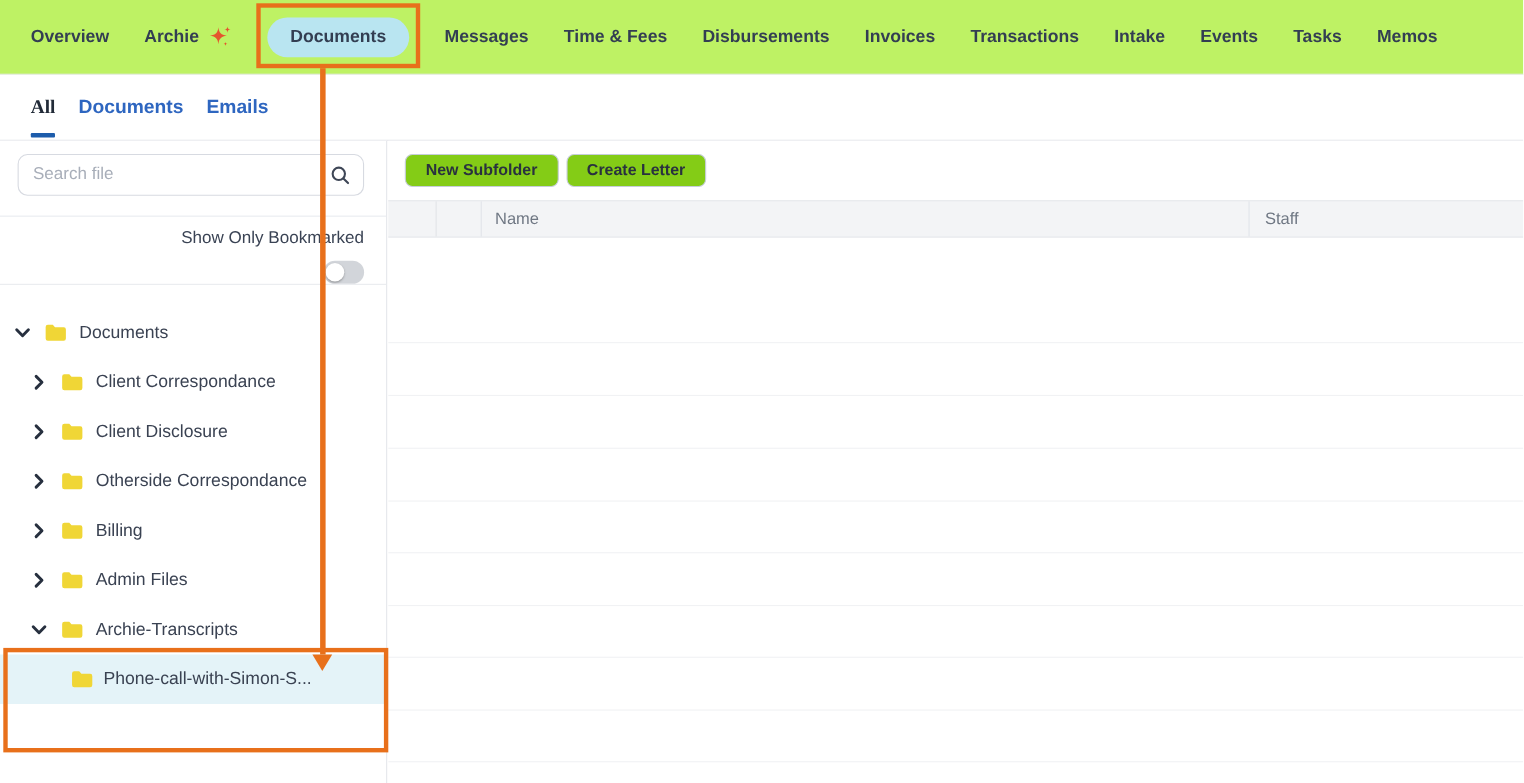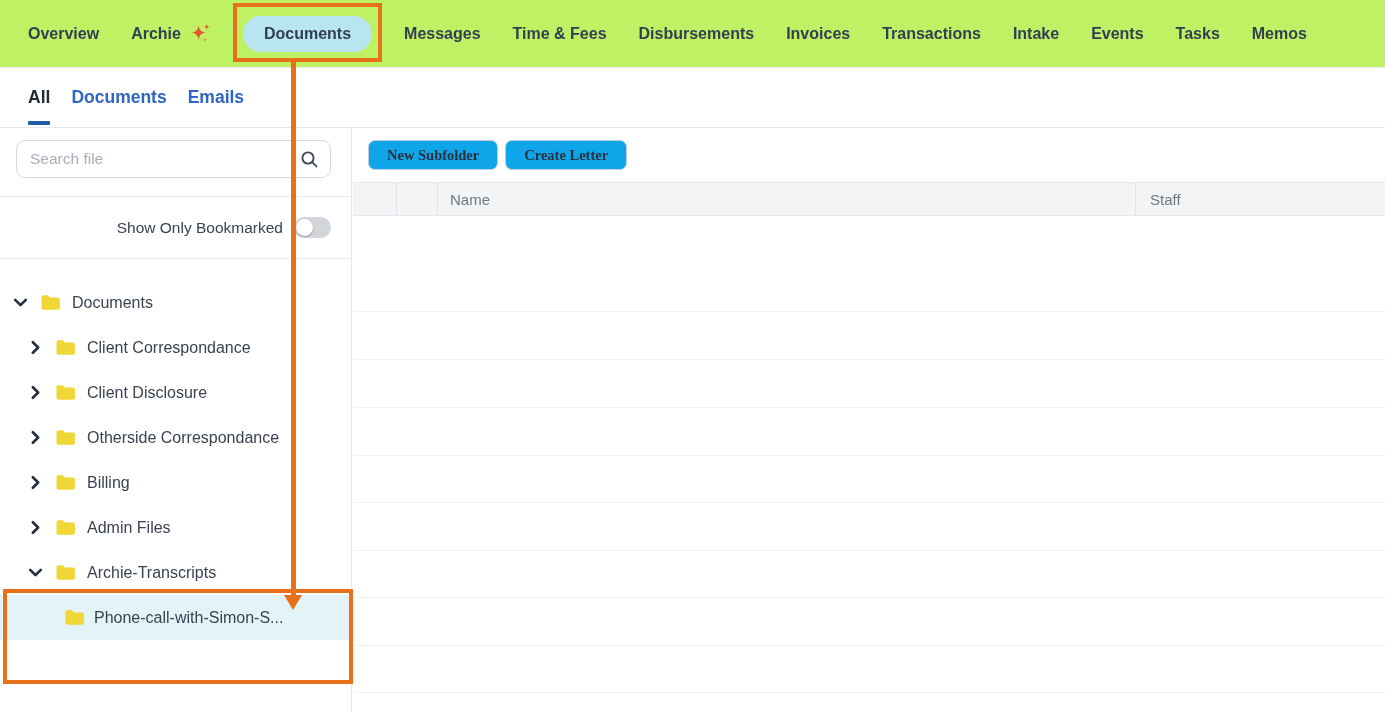--- a/index.html
+++ b/index.html
@@ -20,57 +20,57 @@
   .nav-archie { display:flex; align-items:center; gap:7px; }
   .nav-pill { background:#b9e5f1; padding:9px 21px; border-radius:22px; }
 
   
   .subtabs {
     position:absolute; top:68px; left:0; right:0; height:60px;
     display:flex; align-items:stretch; padding-left:28px; gap:21px;
     background:#fff; border-bottom:1px solid #e5e7eb;
   }
   .subtab { position:relative; display:flex; align-items:center; font-size:17.5px; font-weight:700; color:#2e66c0; cursor:pointer; }
-  .subtab.active { color:#222b38; }
+  .subtab.active { color:#222b38;font-family:Liberation Serif, serif; }
   .subtab.active::after { content:""; position:absolute; left:0; right:0; bottom:2px; height:4px; background:#1d5cab; border-radius:1px; }
 
   
   .sidebar { position:absolute; top:128px; left:0; width:352px; bottom:0; background:#fff; border-right:1px solid #e5e7eb; }
   .searchbox {
     position:absolute; top:12px; left:16px; width:315px; height:38px;
     border:1px solid #d7dae1; border-radius:9px; background:#fff;
     display:flex; align-items:center; padding:0 11px 0 13px;
   }
   .searchbox input { border:none; outline:none; flex:1; min-width:0; font-size:15.5px; color:#333e52; font-family:inherit; background:transparent; }
   .searchbox input::placeholder { color:#a8aeb9; }
   .search-icon-btn { display:flex; align-items:center; cursor:pointer; }
   .sb-divider { position:absolute; left:0; right:0; height:1px; background:#e9ebef; }
   .bookmark-row {
     position:absolute; top:69px; left:0; right:0; height:61px;
-    display:flex; align-items:center; justify-content:flex-end; padding-right:20px; gap:11px;
+    display:flex; align-items:flex-end; justify-content:flex-end; padding-right:20px; gap:11px;flex-direction:column;
   }
   .bookmark-label { font-size:15.5px; color:#3a4354; }
   .toggle { position:relative; width:37px; height:21px; border-radius:11px; background:#d2d5da; cursor:pointer; flex:none; }
   .toggle-knob { position:absolute; left:2px; top:2px; width:17px; height:17px; border-radius:50%; background:#fff; box-shadow:0 1px 2px rgba(0,0,0,.3); }
 
   .tree { position:absolute; top:152px; left:0; right:0; }
   .tree-row { height:45px; display:flex; align-items:center; gap:11px; font-size:16px; color:#3a4252; cursor:pointer; }
   .lvl0 { padding-left:12px; }
   .lvl1 { padding-left:27px; }
   .lvl2 { padding-left:64px; }
   .tree-row.selected { background:#e4f3f8;gap:9px; }
   .chev, .folder { display:flex; align-items:center; flex:none; }
 
   
   .main { position:absolute; top:128px; left:353px; right:0; bottom:0; background:#fff; }
   .toolbar { position:absolute; top:12px; left:15px; display:flex; gap:7px; }
   .btn {
     height:30px; padding:0 18px; display:flex; align-items:center;
-    background:#0ea5e9; border:1px solid #c6cdda; border-radius:7px;
-    font-size:14.5px; font-weight:700; color:#29313f; font-family:Liberation Serif, serif; cursor:pointer; white-space:nowrap;
+    background:#84cc16; border:1px solid #c6cdda; border-radius:7px;
+    font-size:14.5px; font-weight:700; color:#29313f; font-family:Liberation Sans, sans-serif; cursor:pointer; white-space:nowrap;
   }
   .thead {
     position:absolute; top:54px; left:0; right:0; height:34px;
     background:#f3f4f6; border-top:1px solid #e6e8ec; border-bottom:1px solid #e6e8ec;
   }
   .col-div { position:absolute; top:0; bottom:0; width:1px; background:#e2e4e9; }
   .th { position:absolute; top:0; height:100%; display:flex; align-items:center; font-size:15px; color:#6f7783; }
   .data-row { position:absolute; top:89px; left:0; right:0; height:46px; background:#fff; border-bottom:1px solid #efefef; }
   .checkbox { position:absolute; left:14px; top:13px; width:19px; height:19px; border:2px solid #838a95; border-radius:4px; background:#fff; cursor:pointer; }
   .doc-icon { position:absolute; left:50px; top:10px; }

